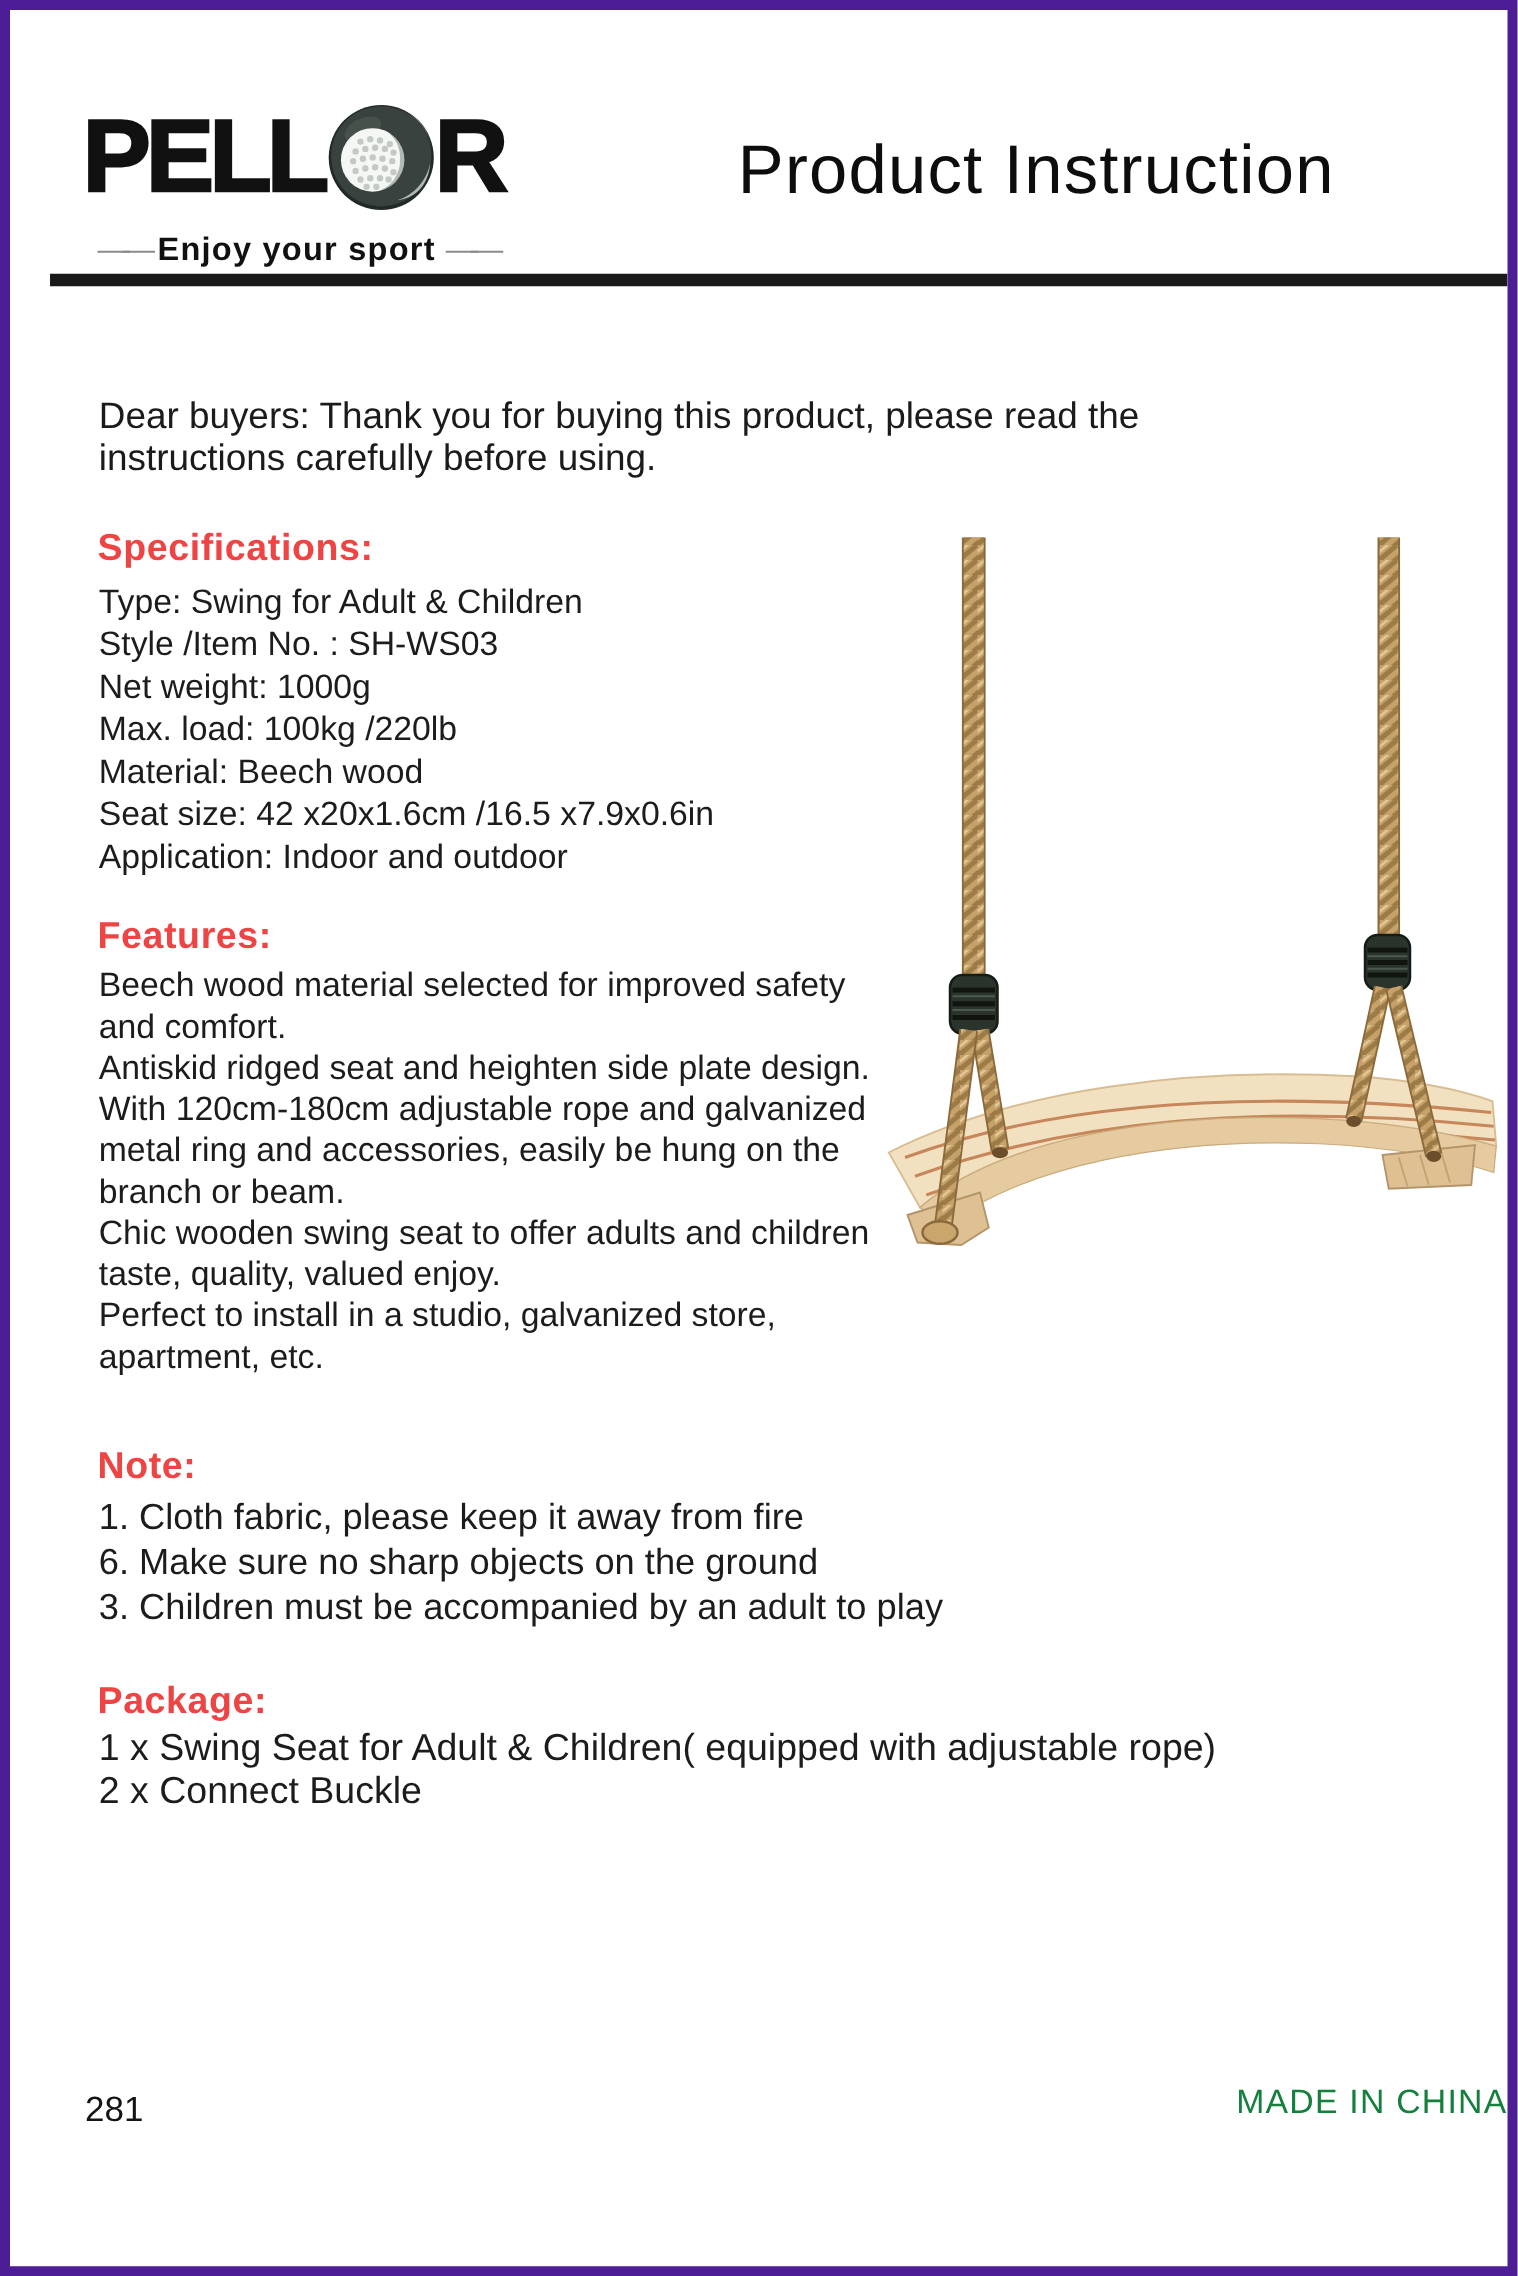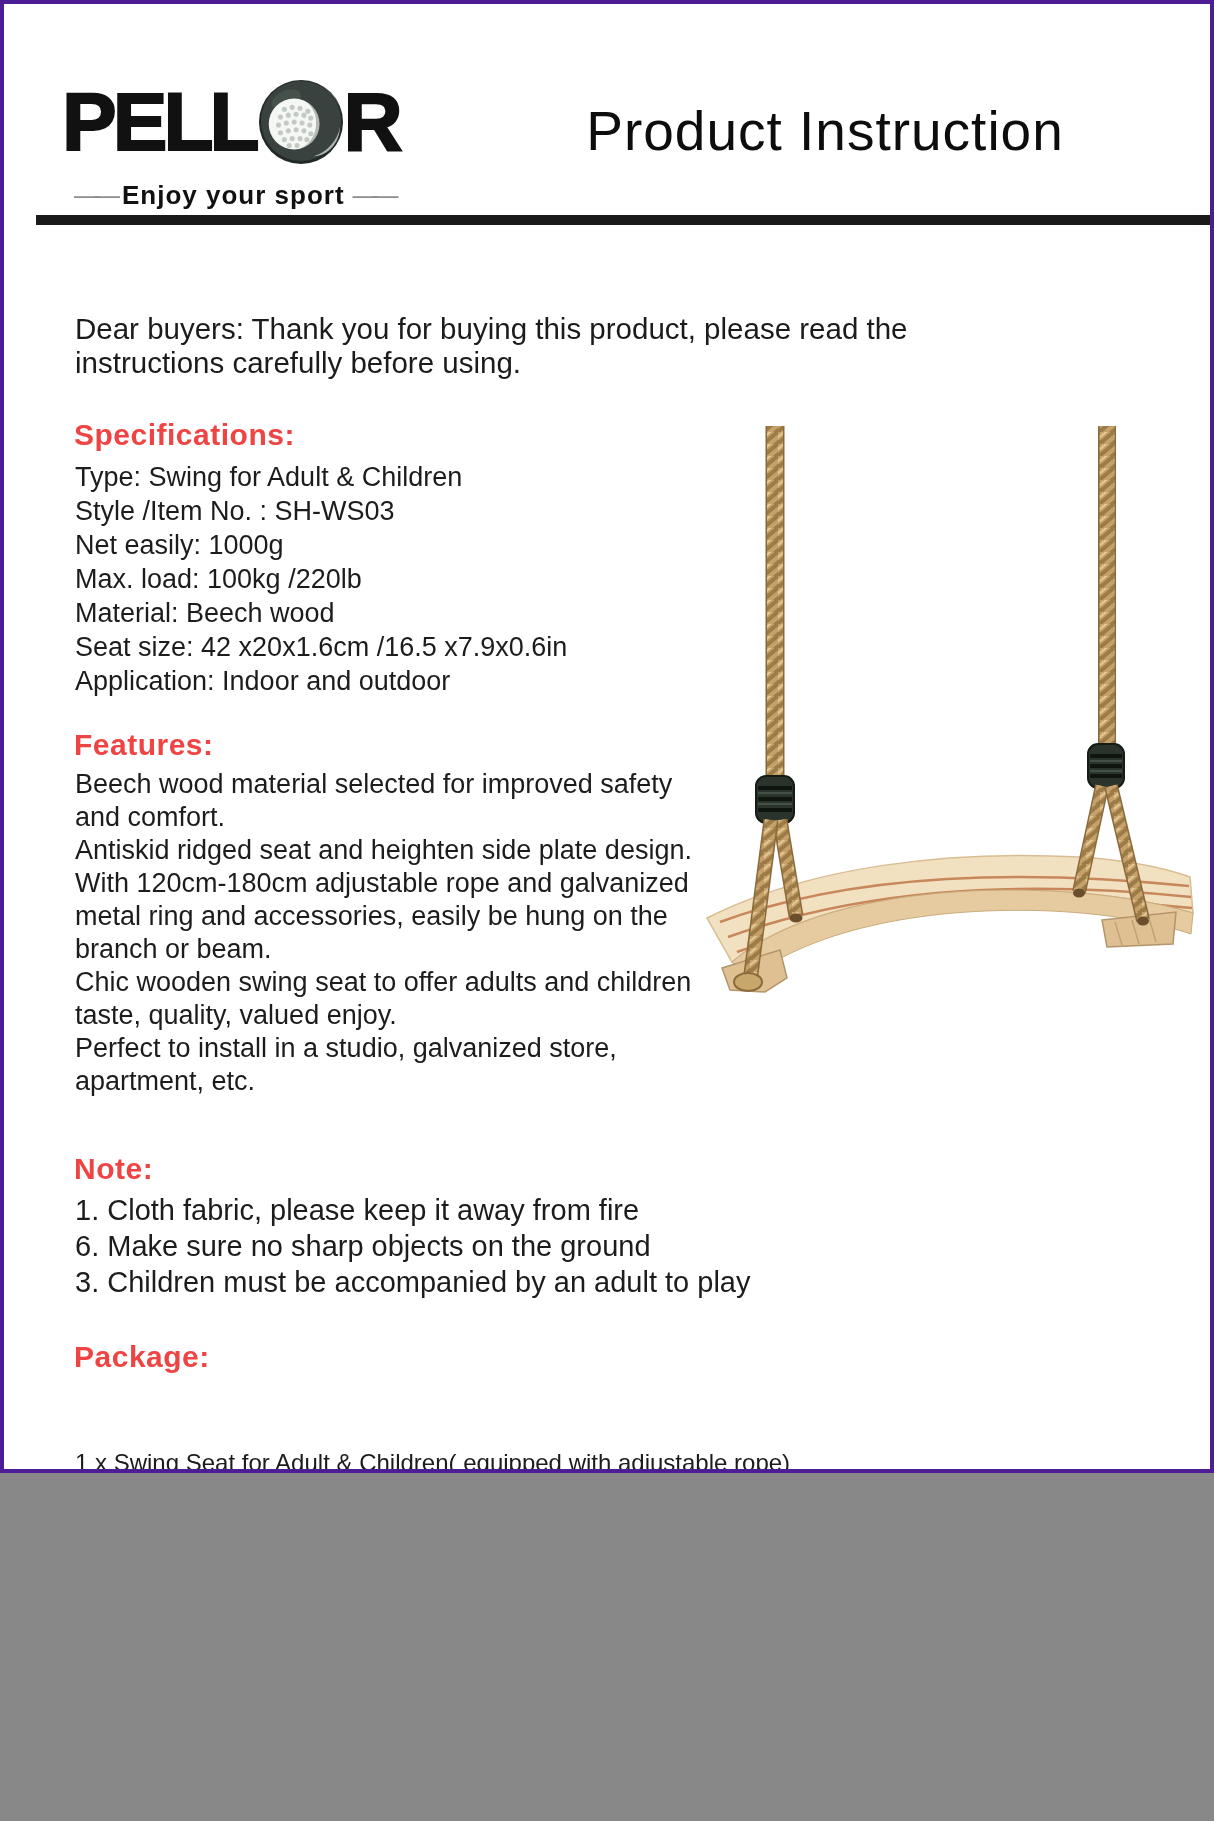--- a/index.html
+++ b/index.html
@@ -1,20 +1,20 @@
 <!DOCTYPE html>
 <html><head>
 <meta charset="utf-8">
 <style>
   html,body { margin:0; padding:0; background:#888; }
   .page {
     position:relative;
-    width:1214px; height:1473px;
+    width:1214px; height:1821px;
     background:#ffffff;
-    border:4px solid #4c1d95;
+    border:8px solid #4c1d95;
     box-sizing:border-box;
     font-family:"Liberation Sans","DejaVu Sans",sans-serif;
     color:#1d1d1d;
     overflow:hidden;
     text-decoration:underline;
   }
 
   
   .logo-word {
     position:absolute; left:58px; top:74px;
@@ -48,21 +48,21 @@
   }
   .sec-h {
     position:absolute; left:70px;
     font-size:30px; font-weight:700; color:#ef4444; letter-spacing:0.5px;
   }
   .lines { position:absolute; left:71px; color:#1c1c1c; }
   .lines > div { white-space:nowrap; }
   .spec-lines    { top:456px; font-size:27px;   line-height:34px; }
   .feature-lines { top:764px; font-size:27px;   line-height:33px; }
   .note-lines    { top:1188px; font-size:29px;  line-height:36px; }
-  .package-lines { top:1442px; font-size:24px;line-height:34px; }
+  .package-lines { top:1374px; font-size:30px;line-height:34px; }
 
   .made-in {
     position:absolute; left:0; top:1658px; width:100%;
     text-align:right; font-size:27px; letter-spacing:1px; color:#15803d;
   }
   .page-num {
     position:absolute; left:60px; top:1664px;
     font-size:28px; color:#141414;
   }
 
@@ -128,21 +128,21 @@
 
   <div class="intro">
     <div>Dear buyers: Thank you for buying this product, please read the</div>
     <div>instructions carefully before using.</div>
   </div>
 
   <div class="sec-h" style="top:414px">Specifications:</div>
   <div class="lines spec-lines">
     <div>Type: Swing for Adult &amp; Children</div>
     <div>Style /Item No. : SH-WS03</div>
-    <div>Net easily: 1000g</div>
+    <div>Net weight: 1000g</div>
     <div>Max. load: 100kg /220lb</div>
     <div>Material: Beech wood</div>
     <div>Seat size: 42 x20x1.6cm /16.5 x7.9x0.6in</div>
     <div>Application: Indoor and outdoor</div>
   </div>
 
   <div class="sec-h" style="top:724px">Features:</div>
   <div class="lines feature-lines">
     <div>Beech wood material selected for improved safety</div>
     <div>and comfort.</div>

